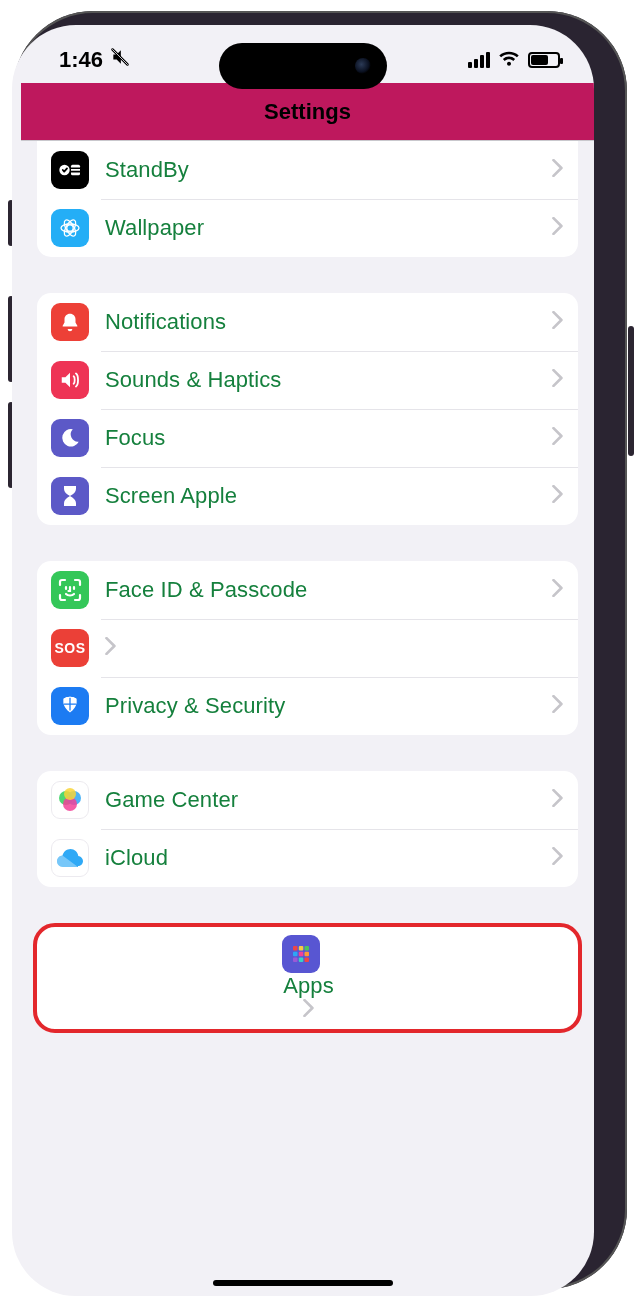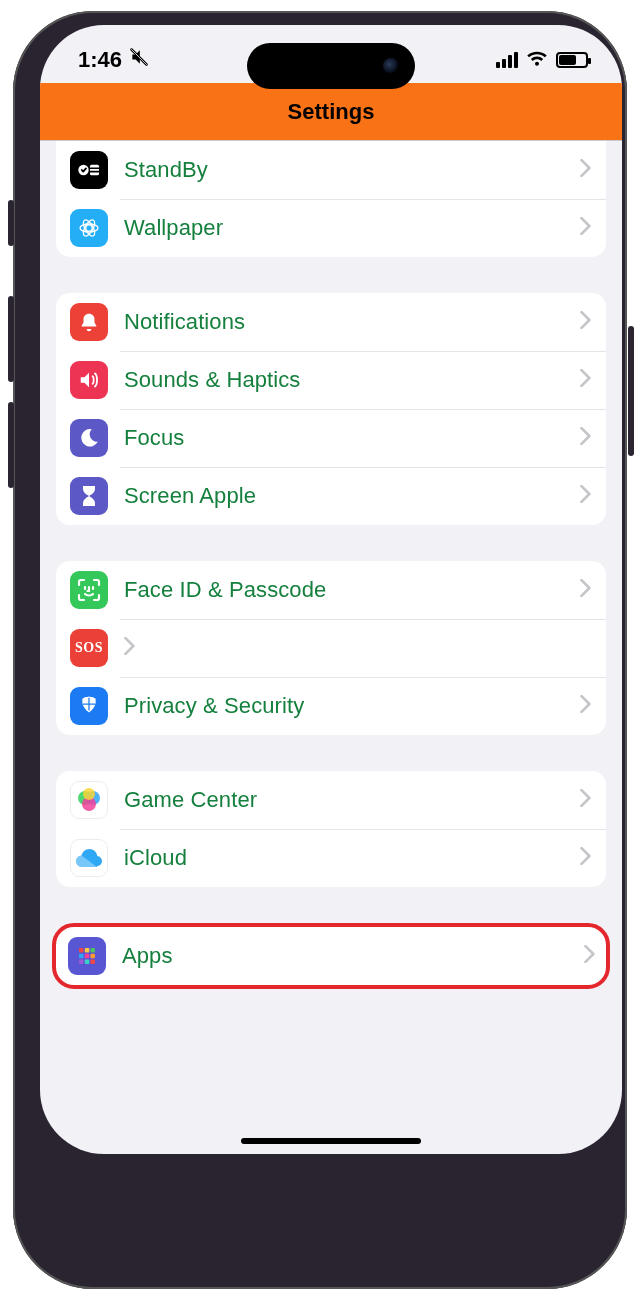--- a/index.html
+++ b/index.html
@@ -21,27 +21,28 @@
     left: 13px;
     top: 11px;
     width: 614px;
     height: 1278px;
     border-radius: 80px;
     background: #2a2431;
     box-shadow: 0 0 0 2px #555 inset;
   }
   .phone-screen {
     position: absolute;
-    left: 40px;
+    left: 12px;
     top: 25px;
     width: 582px;
-    height: 1129px;
+    height: 1271px;
     border-radius: 64px;
     background: #f2f1f6;
     overflow: hidden;
+    padding-left: 9px;
   }
   
   .btn-left {
     position: absolute;
     left: 8px;
     width: 6px;
     background: #2b2531;
     border-radius: 3px;
   }
   .btn-left.b1 { top: 200px; height: 46px; }
@@ -111,21 +112,21 @@
 
   
   .nav-header {
     height: 58px;
     border-bottom: 1px solid #c9c8cd;
     display: flex;
     align-items: center;
     justify-content: center;
     font-size: 22px;
     font-weight: 700;
-    background: #f97316;
+    background: #be185d;
     color: #000;
   }
 
   
   .content { padding: 0 0 30px 0; }
   .group {
     margin: 0 16px 36px 16px;
     background: #fff;
     border-radius: 14px;
     overflow: hidden;
@@ -144,42 +145,41 @@
     left: 64px; right: 0; top: 0;
     height: 1px;
     background: #e5e4e9;
   }
   .icon-box {
     width: 38px; height: 38px; border-radius: 9px; flex: 0 0 38px;
     display: flex; align-items: center; justify-content: center;
     margin-right: 16px;
     font-size: 20px;
     color: #fff;
-    font-family: Liberation Serif, serif;
   }
   .row-label {
     flex: 1;
     font-size: 22px;
     color: #15803d;
     letter-spacing: 0.1px;
   }
   .chevron {
     flex: 0 0 auto;
     color: #c6c5ca;
   }
   .chevron svg { width: 12px; height: 18px; }
 
   
   .group.highlighted {
     border: 4px solid #e3272c;
     border-radius: 22px;
     margin-left: 12px;
     margin-right: 12px;
   }
-  .group.highlighted .row { padding-left: 12px; padding-right:10px; }
+  .group.highlighted .row { padding-left: 12px; padding-right:10px;flex-direction:column; }
 
   
   .home-indicator {
     position:absolute;
     left:50%; bottom:10px; transform:translateX(-50%);
     width: 180px; height:6px; background:#000; border-radius:3px;
   }
 
   
   .ic-standby { background:#000; }

